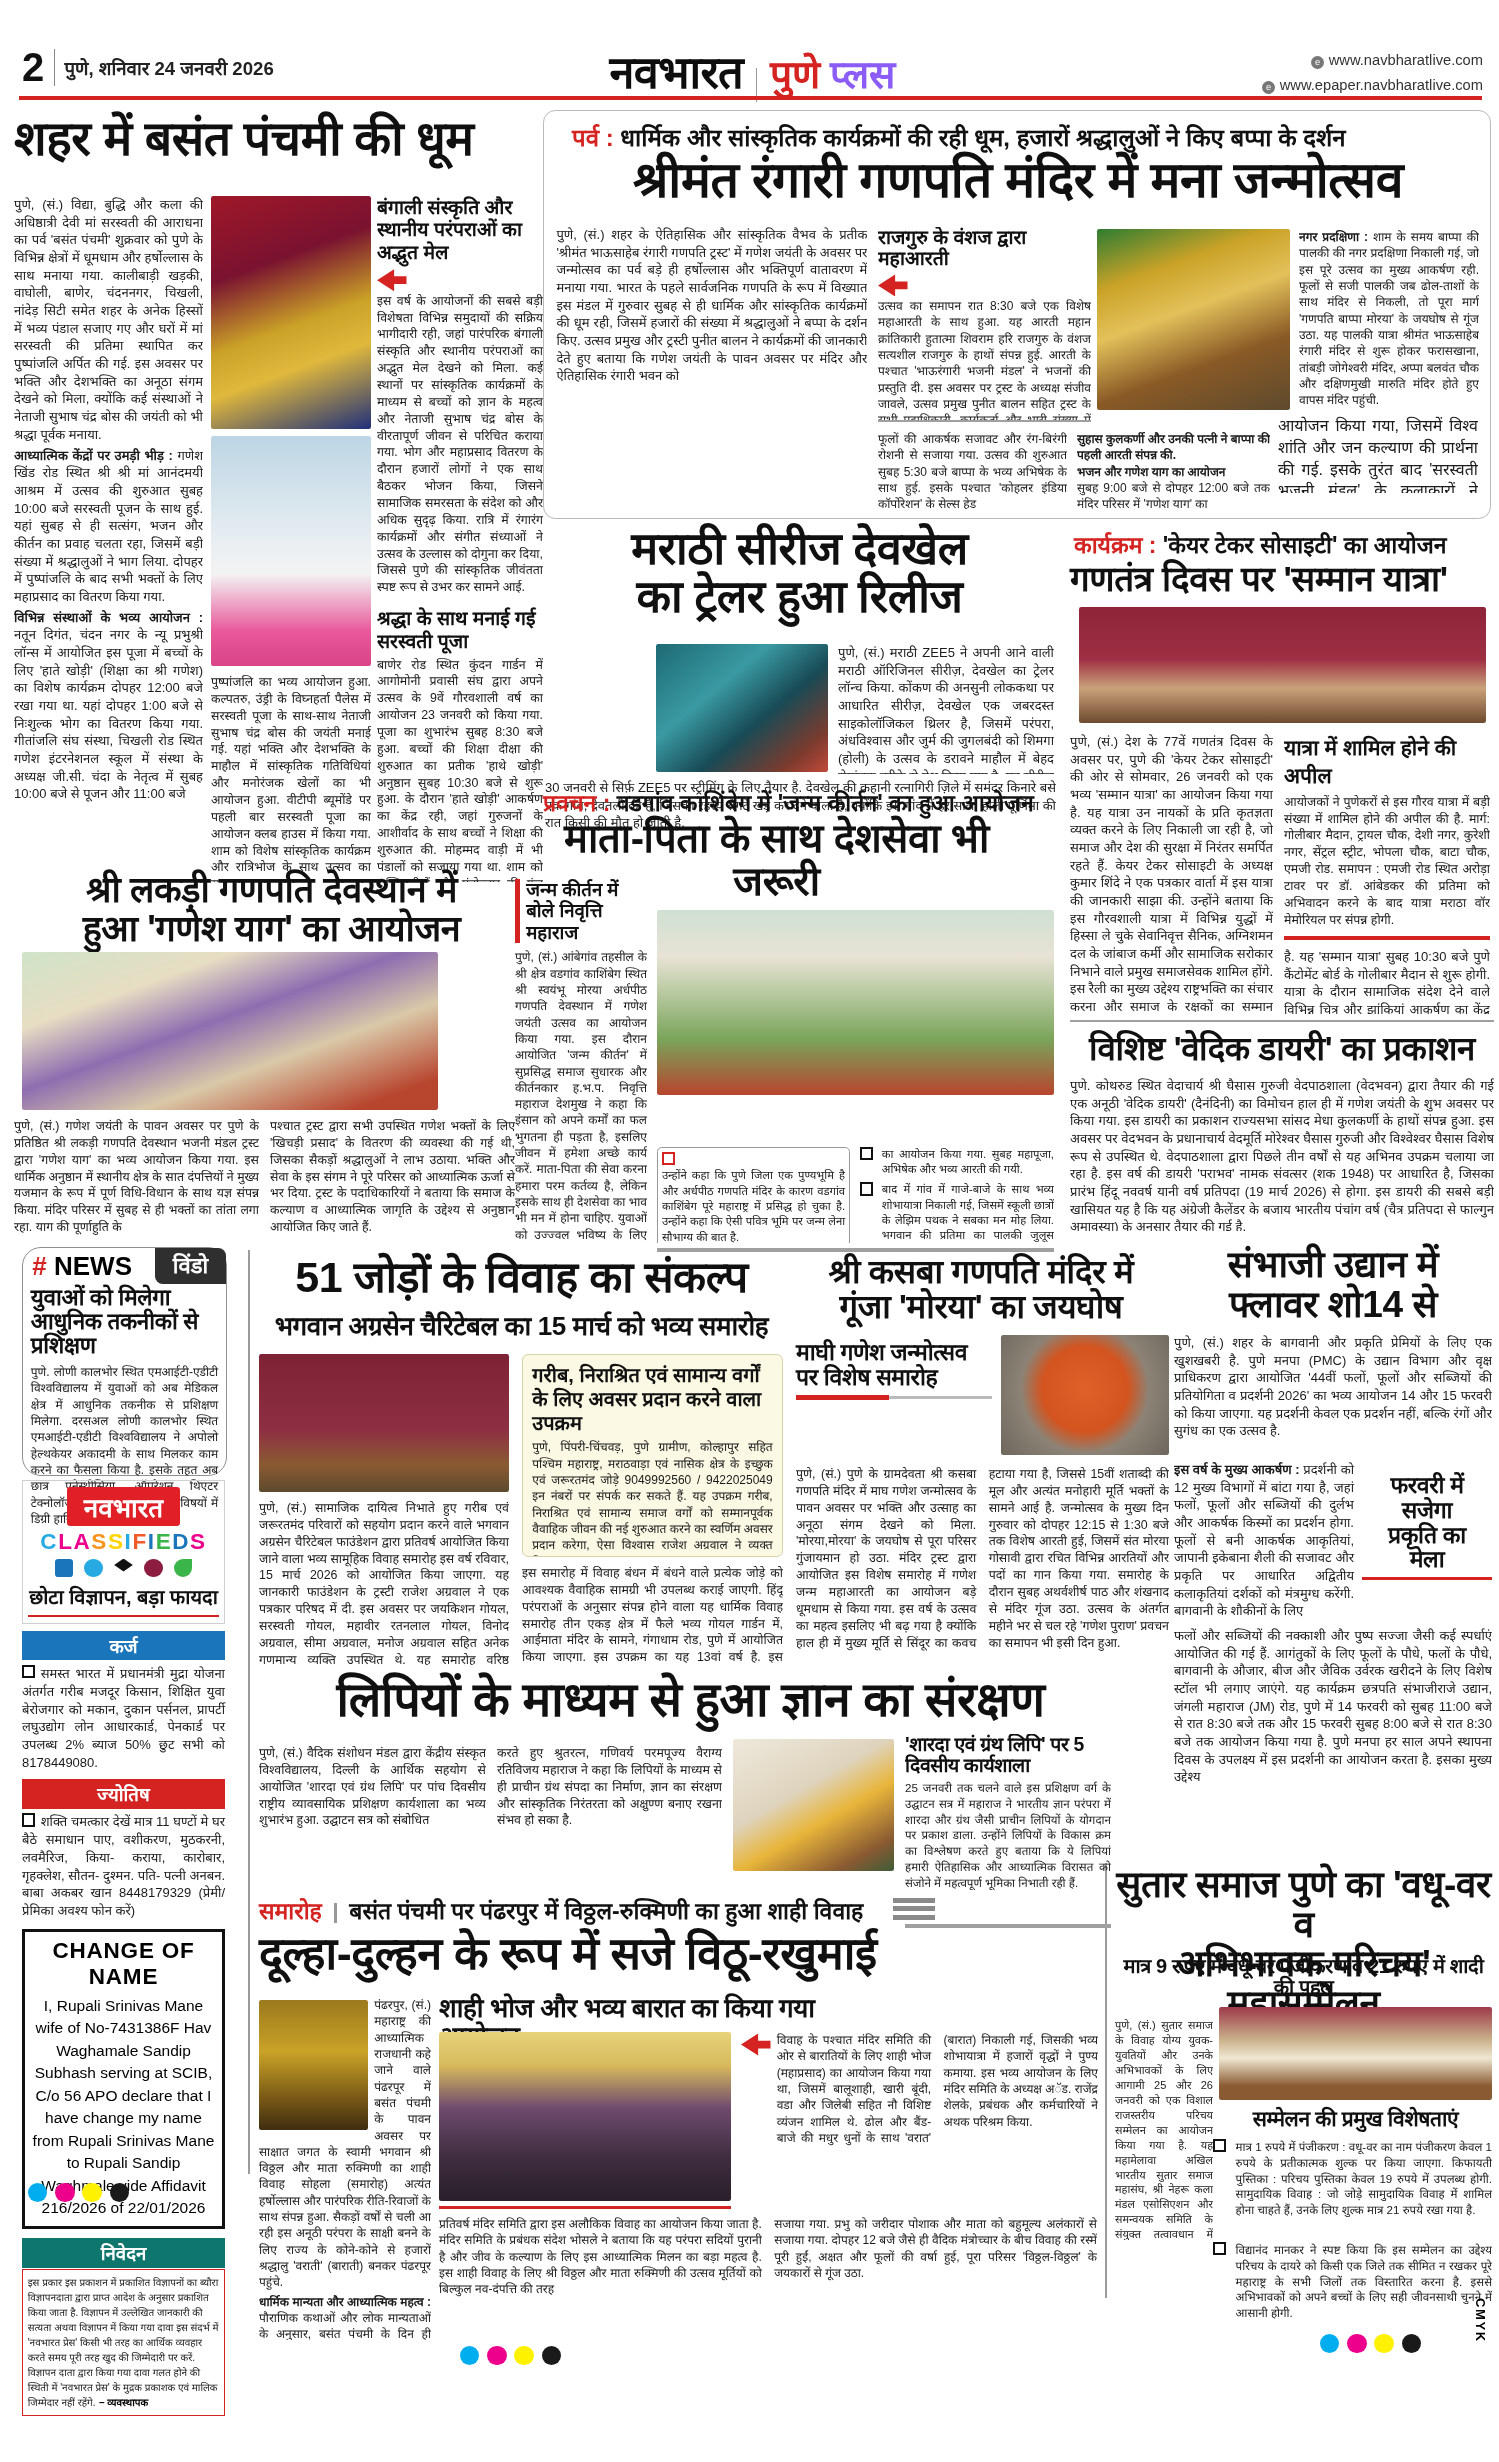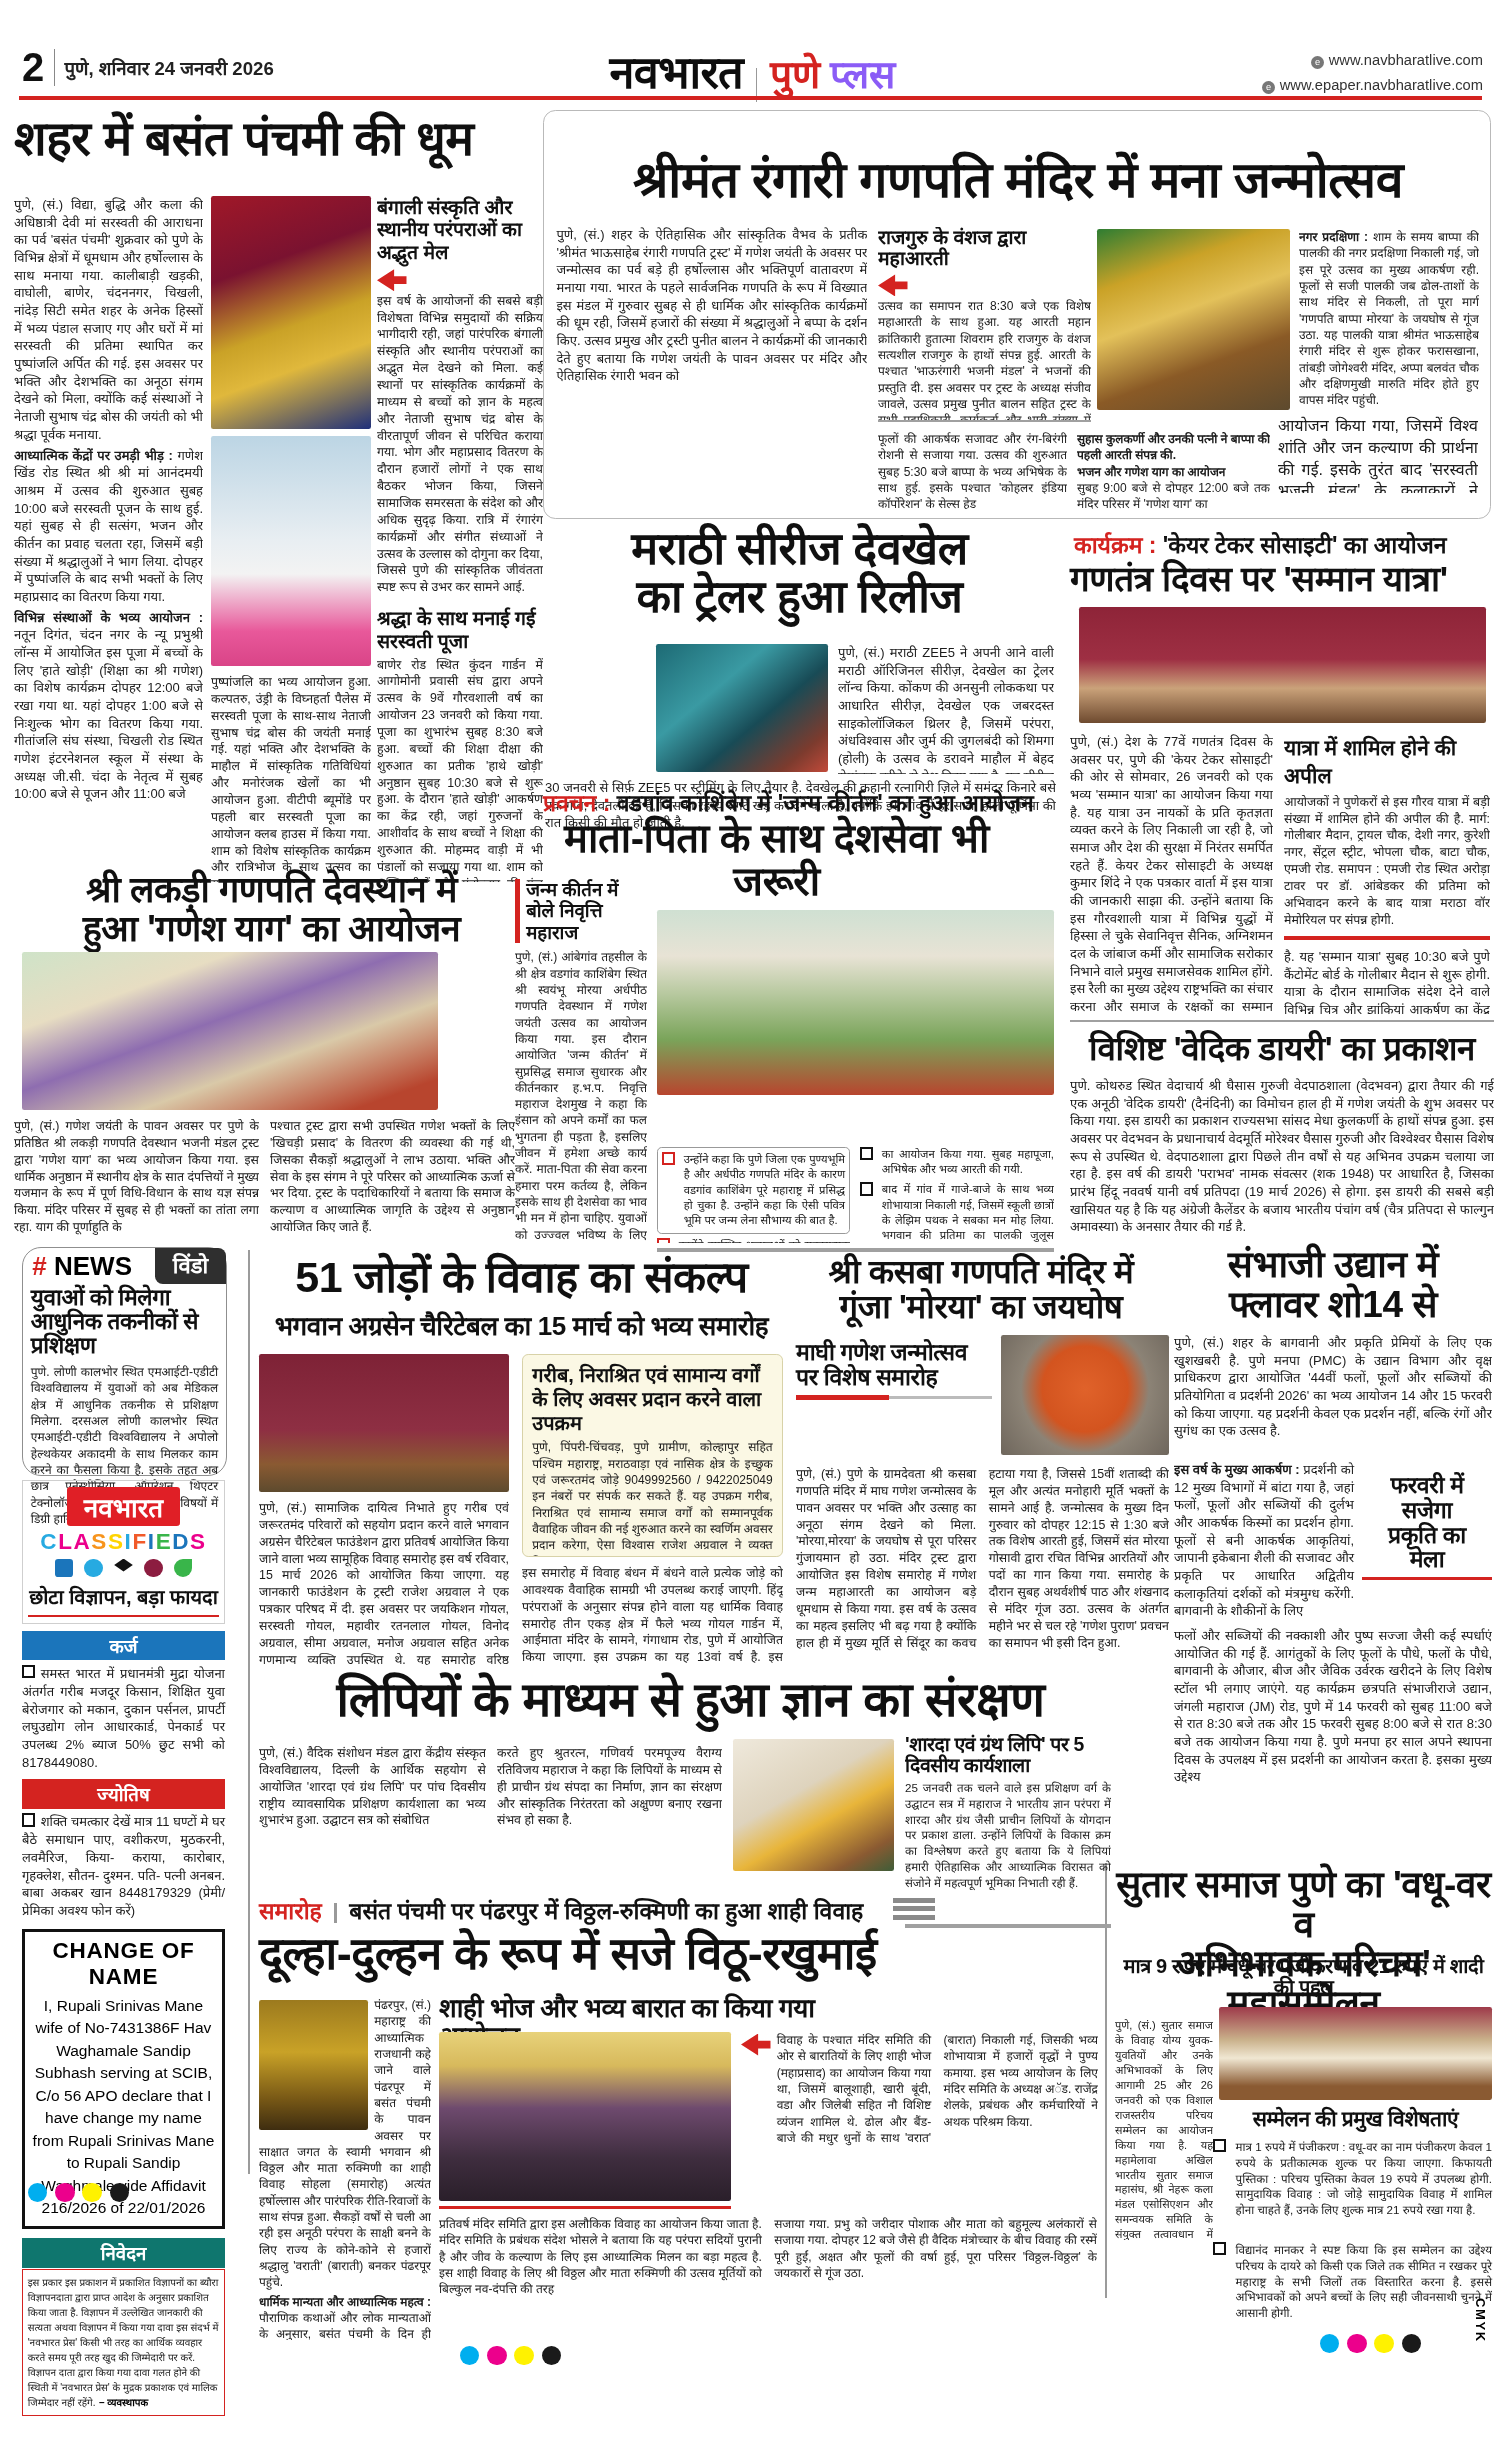--- a/index.html
+++ b/index.html
@@ -62,20 +62,24 @@
   </div>
   <div class="abs clip" style="left:377px;top:196px;width:166px;height:686px;">
     <div style="font-size:19.4px;font-weight:bold;line-height:1.15;color:#111;">बंगाली संस्कृति और स्थानीय परंपराओं का अद्भुत मेल</div>
     <div style="margin:6.2px 0 1.6px 0;"><span class="mega"></span></div>
     <div class="bd" style="font-size:12.4px;">इस वर्ष के आयोजनों की सबसे बड़ी विशेषता विभिन्न समुदायों की सक्रिय भागीदारी रही, जहां पारंपरिक बंगाली संस्कृति और स्थानीय परंपराओं का अद्भुत मेल देखने को मिला. कई स्थानों पर सांस्कृतिक कार्यक्रमों के माध्यम से बच्चों को ज्ञान के महत्व और नेताजी सुभाष चंद्र बोस के वीरतापूर्ण जीवन से परिचित कराया गया. भोग और महाप्रसाद वितरण के दौरान हजारों लोगों ने एक साथ बैठकर भोजन किया, जिसने सामाजिक समरसता के संदेश को और अधिक सुदृढ़ किया. रात्रि में रंगारंग कार्यक्रमों और संगीत संध्याओं ने उत्सव के उल्लास को दोगुना कर दिया, जिससे पुणे की सांस्कृतिक जीवंतता स्पष्ट रूप से उभर कर सामने आई.</div>
     <div style="font-size:19.4px;font-weight:bold;line-height:1.15;color:#111;margin-top:11px;">श्रद्धा के साथ मनाई गई सरस्वती पूजा</div>
     <div class="bd" style="font-size:12.4px;margin-top:4.7px;">बाणेर रोड स्थित कुंदन गार्डन में आगोमोनी प्रवासी संघ द्वारा अपने उत्सव के 9वें गौरवशाली वर्ष का आयोजन 23 जनवरी को किया गया. पूजा का शुभारंभ सुबह 8:30 बजे हुआ. बच्चों की शिक्षा दीक्षा की शुरुआत का प्रतीक 'हाथे खोड़ी' अनुष्ठान सुबह 10:30 बजे से शुरू हुआ. के दौरान 'हाते खोड़ी' आकर्षण का केंद्र रही, जहां गुरुजनों के आशीर्वाद के साथ बच्चों ने शिक्षा की शुरुआत की. मोहम्मद वाड़ी में भी पंडालों को सजाया गया था. शाम को भक्ति गीतों और मंत्रोच्चार की गूंज रही थी. बसंत पंचमी के आयोजनों ने धार्मिक आस्था के साथ-साथ इसने समुदाय को जोड़ने और अपनी सांस्कृतिक जड़ों से जुड़ने का अवसर भी प्रदान किया.</div>
   </div>
 
   <div class="abs box" style="left:543px;top:110px;width:946px;height:407px;">
+    <div class="abs" style="left:28px;top:9.3px;width:900px;font-size:24px;font-weight:bold;color:#111;">
+      <span class="red">पर्व :</span>
+      <span>धार्मिक और सांस्कृतिक कार्यक्रमों की रही धूम, हजारों श्रद्धालुओं ने किए बप्पा के दर्शन</span>
+    </div>
     <div class="abs hl ctr" style="left:47px;top:43px;width:854px;font-size:50px;">श्रीमंत रंगारी गणपति मंदिर में मना जन्मोत्सव</div>
     <div class="abs bd clip" style="left:12.4px;top:115px;width:311px;height:281px;">पुणे, (सं.) शहर के ऐतिहासिक और सांस्कृतिक वैभव के प्रतीक 'श्रीमंत भाऊसाहेब रंगारी गणपति ट्रस्ट' में गणेश जयंती के अवसर पर जन्मोत्सव का पर्व बड़े ही हर्षोल्लास और भक्तिपूर्ण वातावरण में मनाया गया. भारत के पहले सार्वजनिक गणपति के रूप में विख्यात इस मंडल में गुरुवार सुबह से ही धार्मिक और सांस्कृतिक कार्यक्रमों की धूम रही, जिसमें हजारों की संख्या में श्रद्धालुओं ने बप्पा के दर्शन किए. उत्सव प्रमुख और ट्रस्टी पुनीत बालन ने कार्यक्रमों की जानकारी देते हुए बताया कि गणेश जयंती के पावन अवसर पर मंदिर और ऐतिहासिक रंगारी भवन को</div>
     <div class="abs clip" style="left:334px;top:116px;width:213px;height:194px;">
       <div style="font-size:19.4px;font-weight:bold;color:#111;line-height:1.1;">राजगुरु के वंशज द्वारा महाआरती</div>
       <div style="margin:4.7px 0 1.6px 0;"><span class="mega"></span></div>
       <div class="bd" style="font-size:12px;">उत्सव का समापन रात 8:30 बजे एक विशेष महाआरती के साथ हुआ. यह आरती महान क्रांतिकारी हुतात्मा शिवराम हरि राजगुरु के वंशज सत्यशील राजगुरु के हाथों संपन्न हुई. आरती के पश्चात 'भाऊरंगारी भजनी मंडल' ने भजनों की प्रस्तुति दी. इस अवसर पर ट्रस्ट के अध्यक्ष संजीव जावले, उत्सव प्रमुख पुनीत बालन सहित ट्रस्ट के सभी पदाधिकारी, कार्यकर्ता और भारी संख्या में गणेश भक्त उपस्थित रहे.</div>
     </div>
     <div class="abs rule-grey" style="left:334px;top:309px;width:213px;"></div>
     <div class="ph" style="left:553px;top:118px;width:193px;height:181px;background:linear-gradient(160deg,#2e7d32 0%,#caa227 25%,#e3c15a 45%,#8a5a26 70%,#5d4a2e 100%);"></div>
     <div class="abs bd clip" style="left:755px;top:118px;width:180px;height:186px;font-size:12px;">
@@ -121,21 +125,21 @@
     <span class="red">प्रवचन :</span>
     <span>वडगांव काशिंबेग में 'जन्म कीर्तन' का हुआ आयोजन</span>
   </div>
   <div class="abs hl ctr" style="left:528px;top:817px;width:497px;font-size:40px;">माता-पिता के साथ देशसेवा भी जरूरी</div>
   <div class="abs clip" style="left:515px;top:879px;width:132px;height:363px;">
     <div style="border-left:5.4px solid #d42320;padding-left:6.2px;font-size:18.6px;font-weight:bold;line-height:1.15;color:#111;">जन्म कीर्तन में बोले निवृत्ति महाराज</div>
     <div class="bd" style="font-size:12px;margin-top:6.2px;">पुणे, (सं.) आंबेगांव तहसील के श्री क्षेत्र वडगांव काशिंबेग स्थित श्री स्वयंभू मोरया अर्धपीठ गणपति देवस्थान में गणेश जयंती उत्सव का आयोजन किया गया. इस दौरान आयोजित 'जन्म कीर्तन' में सुप्रसिद्ध समाज सुधारक और कीर्तनकार ह.भ.प. निवृत्ति महाराज देशमुख ने कहा कि इंसान को अपने कर्मों का फल भुगतना ही पड़ता है, इसलिए जीवन में हमेशा अच्छे कार्य करें. माता-पिता की सेवा करना हमारा परम कर्तव्य है, लेकिन इसके साथ ही देशसेवा का भाव भी मन में होना चाहिए. युवाओं को उज्ज्वल भविष्य के लिए नशे और व्यसनों से दूर रहना चाहिए.</div>
   </div>
   <div class="ph" style="left:657px;top:910px;width:397px;height:185px;background:linear-gradient(180deg,#cfe0d2 0%,#e8e3d5 25%,#b8c9a0 45%,#7aa45a 70%,#b8452e 100%);"></div>
   <div class="abs clip" style="left:657px;top:1147px;width:193px;height:96px;">
-    <div class="bd" style="font-size:11.3px;border:0.8px solid #999;border-radius:4.7px;padding:3.9px;display:flex;gap:3.1px;">
+    <div class="bd" style="font-size:11.3px;border:0.8px solid #999;border-radius:4.7px;padding:3.9px;display:flex;gap:3.1px;flex-direction:column;">
         <span class="rsq"></span>
         <span>उन्होंने कहा कि पुणे जिला एक पुण्यभूमि है और अर्धपीठ गणपति मंदिर के कारण वडगांव काशिंबेग पूरे महाराष्ट्र में प्रसिद्ध हो चुका है. उन्होंने कहा कि ऐसी पवित्र भूमि पर जन्म लेना सौभाग्य की बात है.</span>
       </div>
     <div class="bd" style="font-size:11.3px;margin-top:4.7px;display:flex;gap:3.1px;">
         <span class="rsq"></span>
         <span>उन्होंने उपस्थित श्रद्धालुओं को सकारात्मक रहने और शुद्ध आचार-विचार अपनाने की सीख दी. गणेश जयंती के अवसर पर मंदिर में गुरुवार सुबह से ही विभिन्न धार्मिक कार्यक्रमों</span>
       </div>
   </div>
   <div class="abs clip" style="left:860px;top:1147px;width:194px;height:96px;">
     <div class="bd" style="font-size:11.3px;display:flex;gap:3.1px;">

